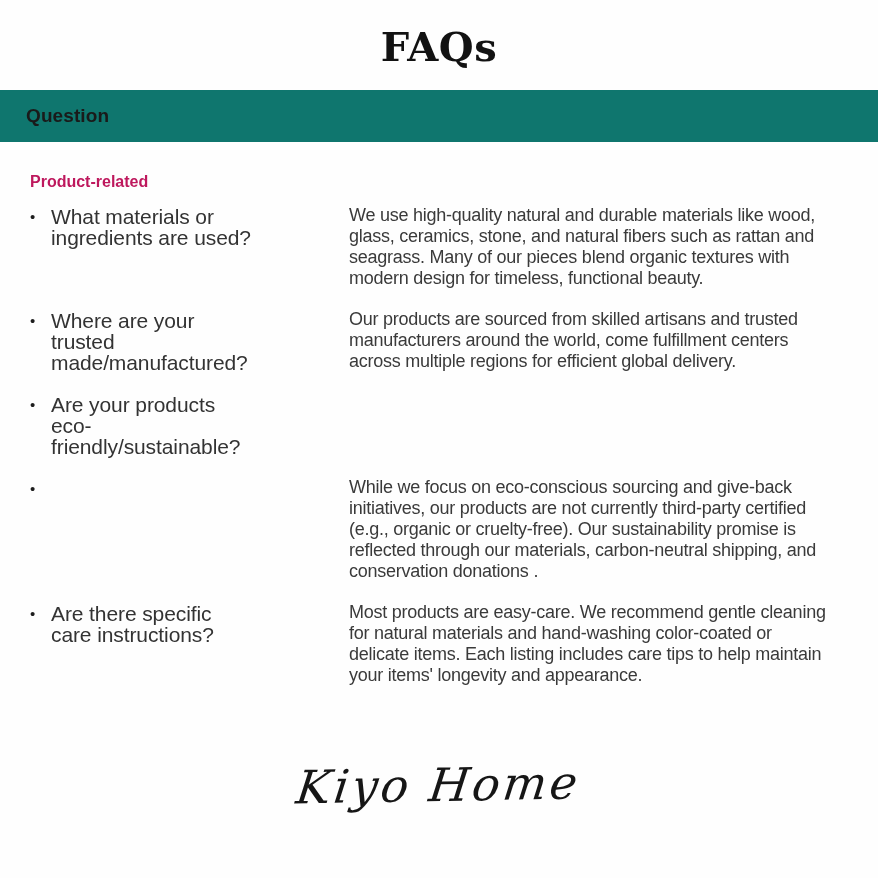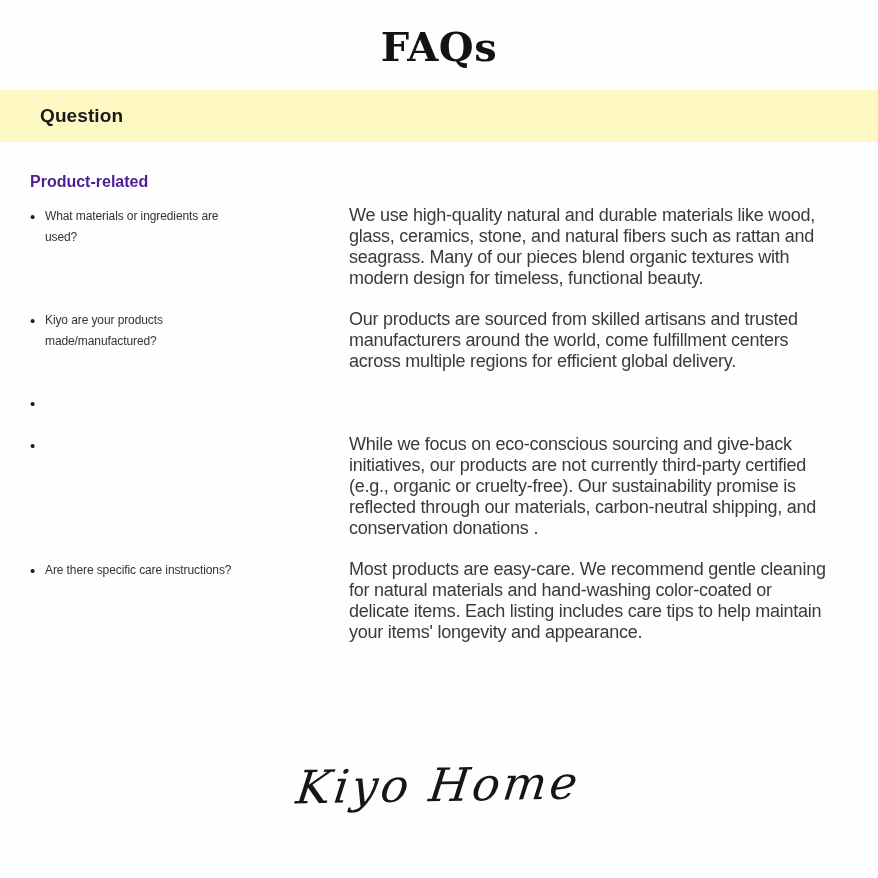--- a/index.html
+++ b/index.html
@@ -21,40 +21,40 @@
     font-size: 40px;
     line-height: 46px;
     color: #121212;
     letter-spacing: 0.5px;
   }
 
   .header-band {
     margin-top: 20px;
     width: 878px;
     height: 52px;
-    background: #fef9c3;
+    background: #0f766e;
     display: grid;
     grid-template-columns: 319px 1fr;
     align-items: center;
-    padding-left: 40px;
+    padding-left: 26px;
   }
   .header-band .col-label {
     font-size: 19px;
     font-weight: 700;
     color: #1a1a1a;
     letter-spacing: 0.1px;
   }
 
   .content {
     padding: 29px 46px 0 30px;
   }
   .section-heading {
     font-size: 16px;
     font-weight: 700;
-    color: #4c1d95;
+    color: #be185d;
     line-height: 21px;
     margin-bottom: 13px;
   }
 
   .faq-row {
     display: grid;
     grid-template-columns: 319px 1fr;
     margin-bottom: 20px;
   }
   .q-cell {
@@ -65,24 +65,25 @@
   .bullet {
     width: 15px;
     flex: 0 0 15px;
     color: #1d1d1d;
     font-size: 15px;
     line-height: 21px;
   }
   .q-text {
     display: block;
     max-width: 203px;
-    font-size: 12px;
+    font-size: 21px;
     line-height: 21px;
     color: #333333;
     letter-spacing: -0.1px;
+    margin-left: 6px;
   }
   .a-cell {
     font-size: 18px;
     line-height: 21px;
     color: #3a3a3a;
     letter-spacing: -0.25px;
     max-width: 492px;
   }
 
   .logo-wrap {
@@ -122,28 +123,29 @@
     <div class="q-cell">
       <span class="bullet">•</span>
       <span class="q-text">What materials or ingredients are used?</span>
     </div>
     <div class="a-cell">We use high-quality natural and durable materials like wood, glass, ceramics, stone, and natural fibers such as rattan and seagrass. Many of our pieces blend organic textures with modern design for timeless, functional beauty.</div>
   </div>
 
   <div class="faq-row">
     <div class="q-cell">
       <span class="bullet">•</span>
-      <span class="q-text">Kiyo are your products made/manufactured?</span>
+      <span class="q-text">Where are your trusted made/manufactured?</span>
     </div>
     <div class="a-cell">Our products are sourced from skilled artisans and trusted manufacturers around the world, come fulfillment centers across multiple regions for efficient global delivery.</div>
   </div>
 
   <div class="faq-row">
     <div class="q-cell">
       <span class="bullet">•</span>
+      <span class="q-text">Are your products eco-friendly/sustainable?</span>
     </div>
   </div>
 
   <div class="faq-row">
     <div class="q-cell">
       <span class="bullet">•</span>
     </div>
     <div class="a-cell">While we focus on eco-conscious sourcing and give-back initiatives, our products are not currently third-party certified (e.g., organic or cruelty-free). Our sustainability promise is reflected through our materials, carbon-neutral shipping, and conservation donations .</div>
   </div>
 

